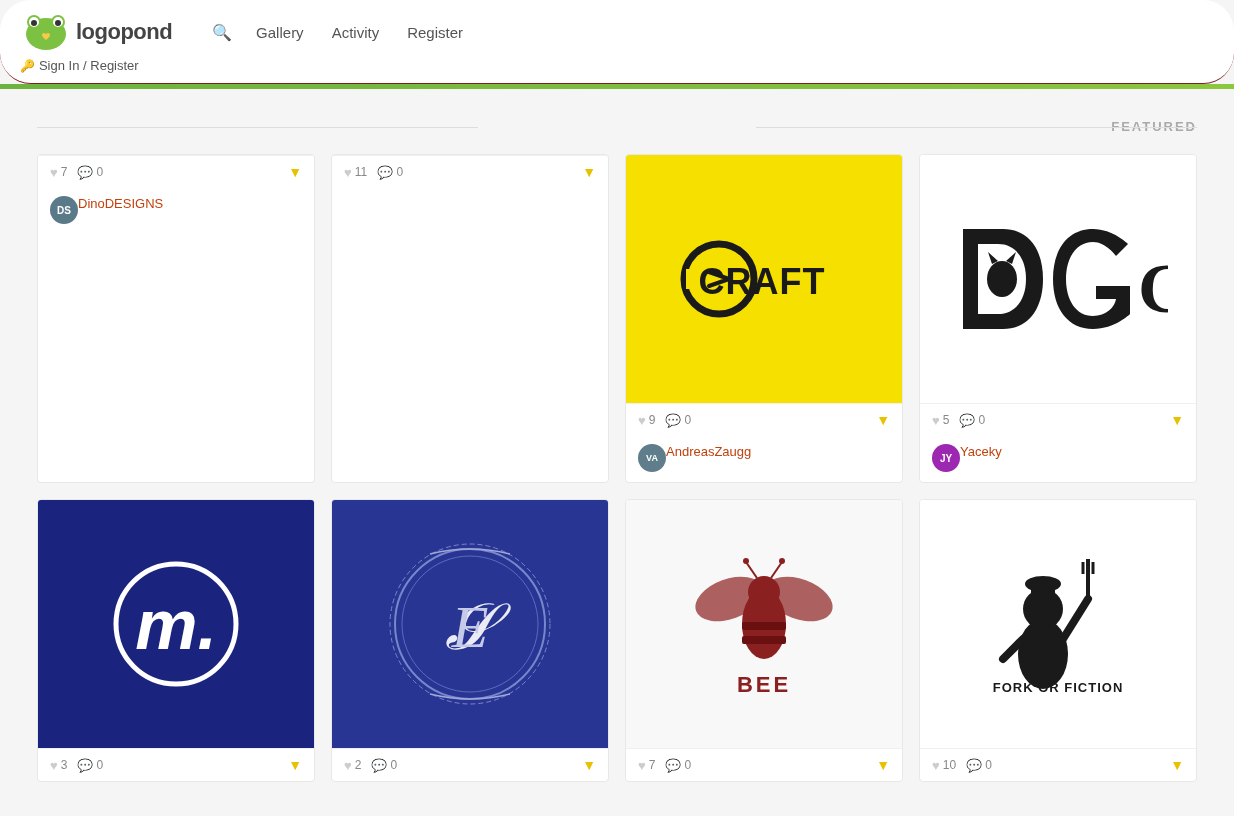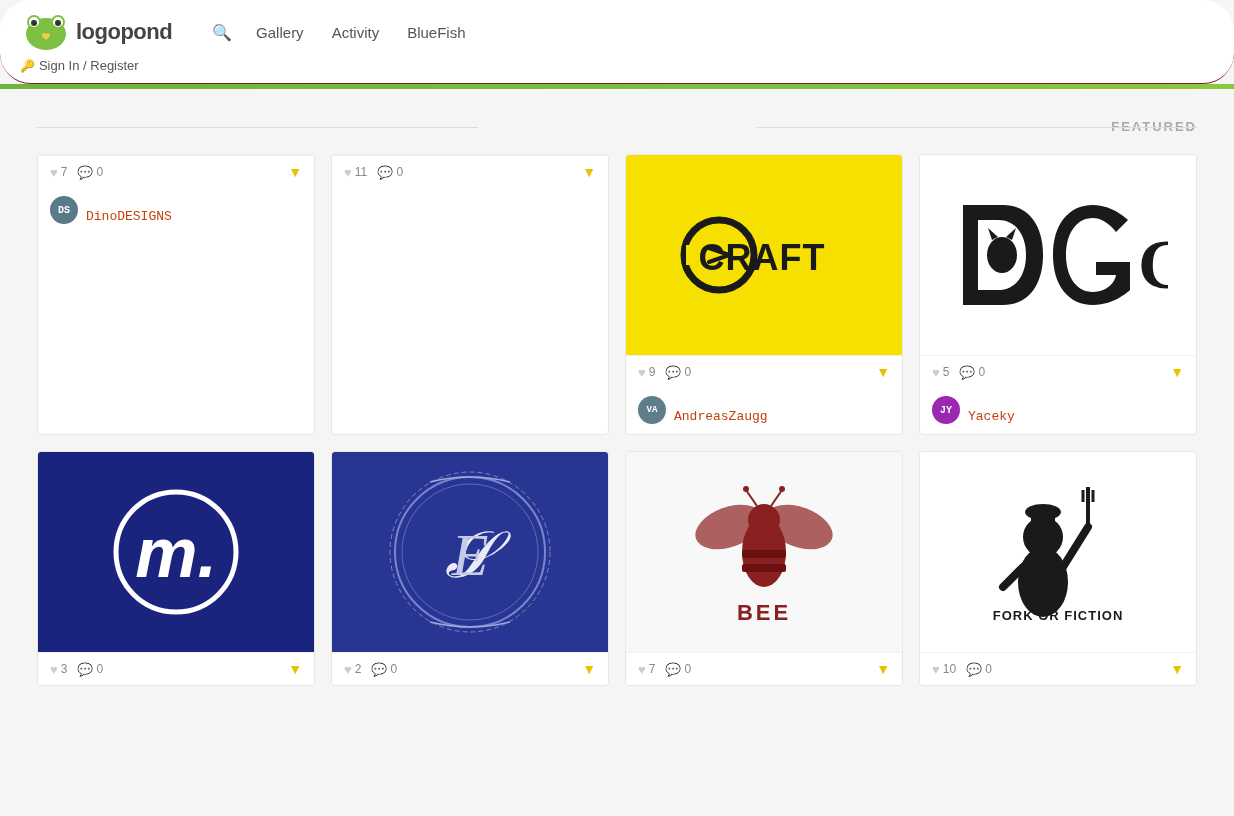--- a/index.html
+++ b/index.html
@@ -111,21 +111,21 @@
       gap: 16px;
     }
     .logo-card {
       background: #fff;
       border: 1px solid #e8e8e8;
       border-radius: 4px;
       overflow: hidden;
     }
     .logo-card-image {
       width: 100%;
-      height: 200px;
+      height: 248px;
       display: flex;
       align-items: center;
       justify-content: center;
       overflow: hidden;
     }
     .logo-card-footer {
       display: flex;
       align-items: center;
       justify-content: space-between;
       padding: 8px 12px;
@@ -142,26 +142,24 @@
       display: flex;
       align-items: center;
       gap: 3px;
     }
     .heart-icon { color: #ccc; font-size: 13px; }
     .comment-icon { color: #ccc; font-size: 13px; }
     .bookmark-icon { color: #e8c200; font-size: 14px; }
 
     .logo-card-author {
       display: flex;
-      align-items: flex-end;
-      gap: 8px;
+      align-items: flex-start;
       padding: 8px 12px 10px;
       font-size: 13px;
       color: #555;
-      font-family: Liberation Mono, monospace;
     }
     .author-avatar {
       width: 28px;
       height: 28px;
       border-radius: 50%;
       display: flex;
       align-items: center;
       justify-content: center;
       font-size: 10px;
       font-weight: bold;
@@ -204,21 +202,21 @@
       </svg>
       <span class="logo-text">logopond</span>
     </a>
 
     <nav class="nav">
       <button class="search-icon-btn">
         <span>🔍</span>
       </button>
       <a class="nav-item" href="#">Gallery</a>
       <a class="nav-item" href="#">Activity</a>
-      <a class="nav-item" href="#">BlueFish</a>
+      <a class="nav-item" href="#">Register</a>
     </nav>
   </div>
   <div class="header-bottom">
     <span class="signin-link">Sign In / Register</span>
   </div>
 </header>
 
 <div class="green-bar"></div>
 
 <main class="main">

